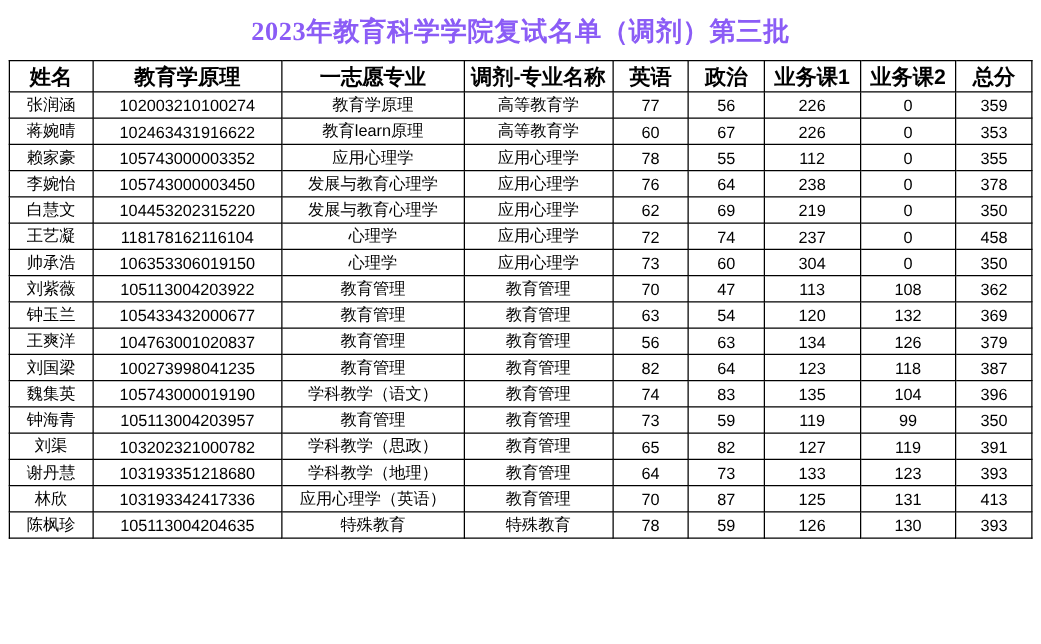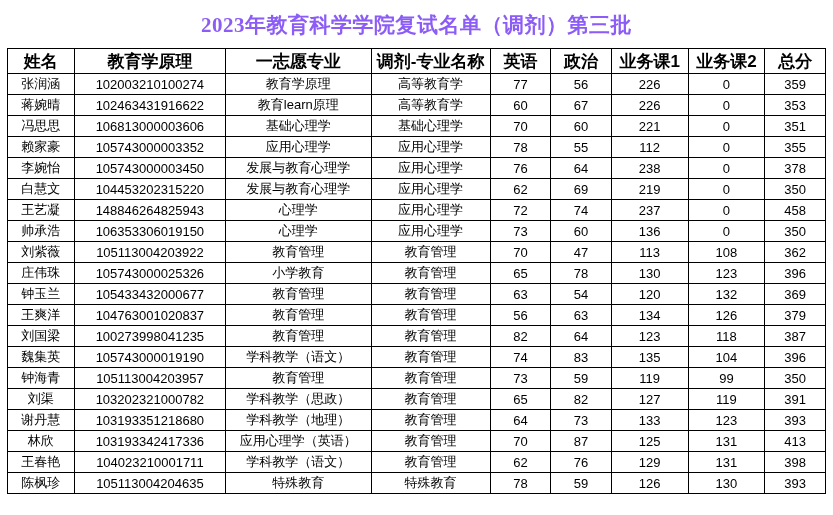--- a/index.html
+++ b/index.html
@@ -119,31 +119,20 @@
           <td class="num">102463431916622</td>
           <td class="">教育learn原理</td>
           <td class="">高等教育学</td>
           <td class="num">60</td>
           <td class="num">67</td>
           <td class="num">226</td>
           <td class="num">0</td>
           <td class="num">353</td>
         </tr>
         <tr>
-          <td class="name">冯思思</td>
-          <td class="num">106813000003606</td>
-          <td class="">基础心理学</td>
-          <td class="">基础心理学</td>
-          <td class="num">70</td>
-          <td class="num">60</td>
-          <td class="num">221</td>
-          <td class="num">0</td>
-          <td class="num">351</td>
-        </tr>
-        <tr>
           <td class="name">赖家豪</td>
           <td class="num">105743000003352</td>
           <td class="">应用心理学</td>
           <td class="">应用心理学</td>
           <td class="num">78</td>
           <td class="num">55</td>
           <td class="num">112</td>
           <td class="num">0</td>
           <td class="num">355</td>
         </tr>
@@ -164,63 +153,52 @@
           <td class="">发展与教育心理学</td>
           <td class="">应用心理学</td>
           <td class="num">62</td>
           <td class="num">69</td>
           <td class="num">219</td>
           <td class="num">0</td>
           <td class="num">350</td>
         </tr>
         <tr>
           <td class="name">王艺凝</td>
-          <td class="num">148846264825943</td>
+          <td class="num">118178162116104</td>
           <td class="">心理学</td>
           <td class="">应用心理学</td>
           <td class="num">72</td>
           <td class="num">74</td>
           <td class="num">237</td>
           <td class="num">0</td>
           <td class="num">458</td>
         </tr>
         <tr>
           <td class="name">帅承浩</td>
           <td class="num">106353306019150</td>
           <td class="">心理学</td>
           <td class="">应用心理学</td>
           <td class="num">73</td>
           <td class="num">60</td>
-          <td class="num">136</td>
+          <td class="num">304</td>
           <td class="num">0</td>
           <td class="num">350</td>
         </tr>
         <tr>
           <td class="name">刘紫薇</td>
           <td class="num">105113004203922</td>
           <td class="">教育管理</td>
           <td class="">教育管理</td>
           <td class="num">70</td>
           <td class="num">47</td>
           <td class="num">113</td>
           <td class="num">108</td>
           <td class="num">362</td>
         </tr>
         <tr>
-          <td class="name">庄伟珠</td>
-          <td class="num">105743000025326</td>
-          <td class="">小学教育</td>
-          <td class="">教育管理</td>
-          <td class="num">65</td>
-          <td class="num">78</td>
-          <td class="num">130</td>
-          <td class="num">123</td>
-          <td class="num">396</td>
-        </tr>
-        <tr>
           <td class="name">钟玉兰</td>
           <td class="num">105433432000677</td>
           <td class="">教育管理</td>
           <td class="">教育管理</td>
           <td class="num">63</td>
           <td class="num">54</td>
           <td class="num">120</td>
           <td class="num">132</td>
           <td class="num">369</td>
         </tr>
@@ -293,31 +271,20 @@
         <tr>
           <td class="name">林欣</td>
           <td class="num">103193342417336</td>
           <td class="">应用心理学（英语）</td>
           <td class="">教育管理</td>
           <td class="num">70</td>
           <td class="num">87</td>
           <td class="num">125</td>
           <td class="num">131</td>
           <td class="num">413</td>
-        </tr>
-        <tr>
-          <td class="name">王春艳</td>
-          <td class="num">104023210001711</td>
-          <td class="">学科教学（语文）</td>
-          <td class="">教育管理</td>
-          <td class="num">62</td>
-          <td class="num">76</td>
-          <td class="num">129</td>
-          <td class="num">131</td>
-          <td class="num">398</td>
         </tr>
         <tr>
           <td class="name">陈枫珍</td>
           <td class="num">105113004204635</td>
           <td class="">特殊教育</td>
           <td class="">特殊教育</td>
           <td class="num">78</td>
           <td class="num">59</td>
           <td class="num">126</td>
           <td class="num">130</td>

